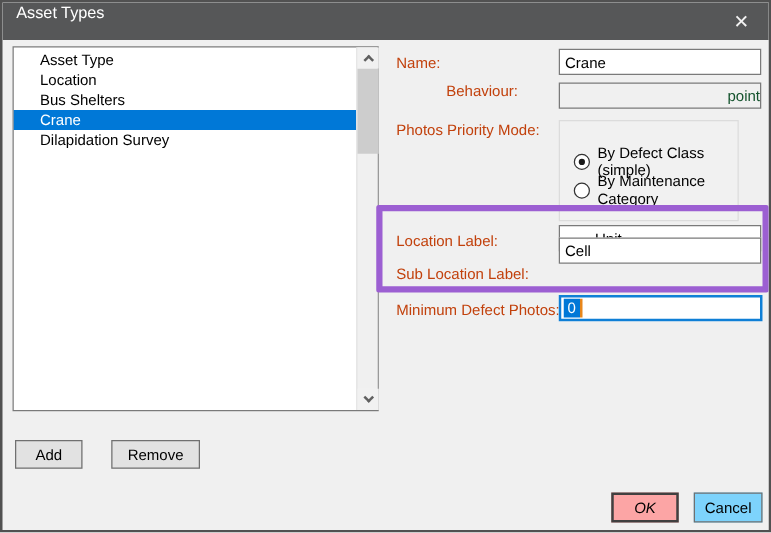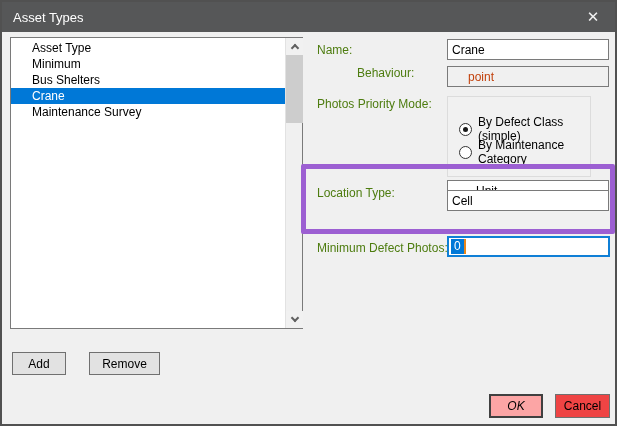--- a/index.html
+++ b/index.html
@@ -4,21 +4,21 @@
 <style>
   html,body{margin:0;padding:0;background:#ffffff;}
   *{box-sizing:border-box;font-family:"Liberation Sans", sans-serif;}
 
   .window{
     position:relative;width:617px;height:426px;
     background:#f0f0f0;border:2px solid #515151;overflow:hidden;
   }
   .titlebar{
     position:absolute;left:0;top:0;width:100%;height:30px;
-    background:#565758;color:#ffffff;display:flex;align-items:center;
+    background:#565758;color:#ffffff;display:flex;
   }
   .titlebar .title{font-size:13px;padding-left:11px;}
   .close-btn{
     position:absolute;right:0;top:0;width:44px;height:30px;
     display:flex;align-items:center;justify-content:center;
     color:#f2f2f2;font-size:15px;cursor:default;
   }
 
   
   .listbox{
@@ -36,30 +36,30 @@
   .scroll-thumb{position:absolute;left:0;top:17px;width:17px;height:68px;background:#cdcdcd;}
   .chev{width:6px;height:6px;border-right:2px solid #606060;border-bottom:2px solid #606060;display:inline-block;}
   .chev.up{transform:rotate(-135deg);margin-top:3px;}
   .chev.down{transform:rotate(45deg);margin-bottom:3px;}
 
   
   .btn{
     position:absolute;background:#e2e2e2;border:1px solid #707070;
     font-size:12px;color:#000;display:flex;align-items:center;justify-content:center;
   }
-  .lbl{position:absolute;left:315px;font-size:12px;color:#4d7c0f;white-space:nowrap;}
+  .lbl{position:absolute;left:315px;font-size:12px;color:#c2410c;white-space:nowrap;}
   .txt{
     position:absolute;left:445px;width:162px;height:21px;background:#ffffff;
     border:1px solid #7a7a7a;font-size:12px;color:#000;
     display:flex;align-items:center;padding-left:4px;
   }
   .combo{
     position:absolute;left:445px;width:162px;height:21px;background:#f0f0f0;
-    border:1px solid #7a7a7a;font-size:12px;color:#c2410c;
-    display:flex;align-items:center;padding-left:20px;
+    border:1px solid #7a7a7a;font-size:12px;color:#14532d;
+    display:flex;align-items:center;padding-left:4px;justify-content:flex-end;
   }
   .combo .chev-wrap{position:absolute;right:6px;top:4px;}
 
   .group-panel{
     position:absolute;left:445px;top:94px;width:144px;height:81px;
     background:#f1f1f1;border:1px solid #dcdcdc;
   }
   .radio-row{position:absolute;left:11px;display:flex;align-items:center;font-size:12px;color:#000;}
   .radio{width:13px;height:13px;border:1px solid #333;border-radius:50%;background:#fff;margin-right:6px;position:relative;flex:none;}
   .radio.sel::after{content:"";position:absolute;left:3px;top:3px;width:5px;height:5px;border-radius:50%;background:#1a1a1a;}
@@ -70,58 +70,59 @@
   }
   .sel-digit{background:#0078d7;color:#ffffff;font-size:12px;padding:1px 3px;line-height:13px;}
   .caret{width:2px;height:15px;background:#e8861a;}
 
   .highlight-box{
     position:absolute;left:299px;top:162px;width:314px;height:70px;
     border:5px solid #9c5fd2;border-radius:2px;z-index:6;pointer-events:none;
   }
 
   .ok-btn{left:487px;top:392px;width:54px;height:24px;border:2px solid #404040;background:#fca5a5;font-style:italic;}
-  .cancel-btn{left:553px;top:392px;width:55px;height:24px;background:#ef4444;}
+  .cancel-btn{left:553px;top:392px;width:55px;height:24px;background:#7dd3fc;}
 </style>
 </head>
 <body>
 
 <div class="window">
 
   <div class="titlebar">
     <span class="title">Asset Types</span>
     <span class="close-btn">✕</span>
   </div>
 
   <div class="listbox">
     <div class="list-items">
       <div class="list-item">Asset Type</div>
-      <div class="list-item">Minimum</div>
+      <div class="list-item">Location</div>
       <div class="list-item">Bus Shelters</div>
       <div class="list-item sel">Crane</div>
-      <div class="list-item">Maintenance Survey</div>
+      <div class="list-item">Dilapidation Survey</div>
     </div>
     <div class="vscroll">
       <div class="scroll-arrow up">
           <span class="chev up"></span>
         </div>
       <div class="scroll-thumb"></div>
       <div class="scroll-arrow down">
           <span class="chev down"></span>
         </div>
     </div>
   </div>
 
   <div class="btn" style="left:10px;top:350px;width:54px;height:23px;">Add</div>
   <div class="btn" style="left:87px;top:350px;width:71px;height:23px;">Remove</div>
 
   <div class="lbl" style="top:41px;">Name:</div>
   <div class="lbl" style="top:64px;margin-left:40px;">Behaviour:</div>
   <div class="lbl" style="top:95px;">Photos Priority Mode:</div>
-  <div class="lbl" style="top:184px;">Location Type:</div>
+  <div class="lbl" style="top:184px;">Location Label:</div>
+  <div class="lbl" style="top:210px;">Sub Location Label:</div>
   <div class="lbl" style="top:239px;">Minimum Defect Photos:</div>
 
   <div class="txt" style="top:37px;">Crane</div>
 
   <div class="combo" style="top:64px;">
     <span>point</span>
     <span class="chev-wrap"></span>
   </div>
 
   <div class="group-panel">

